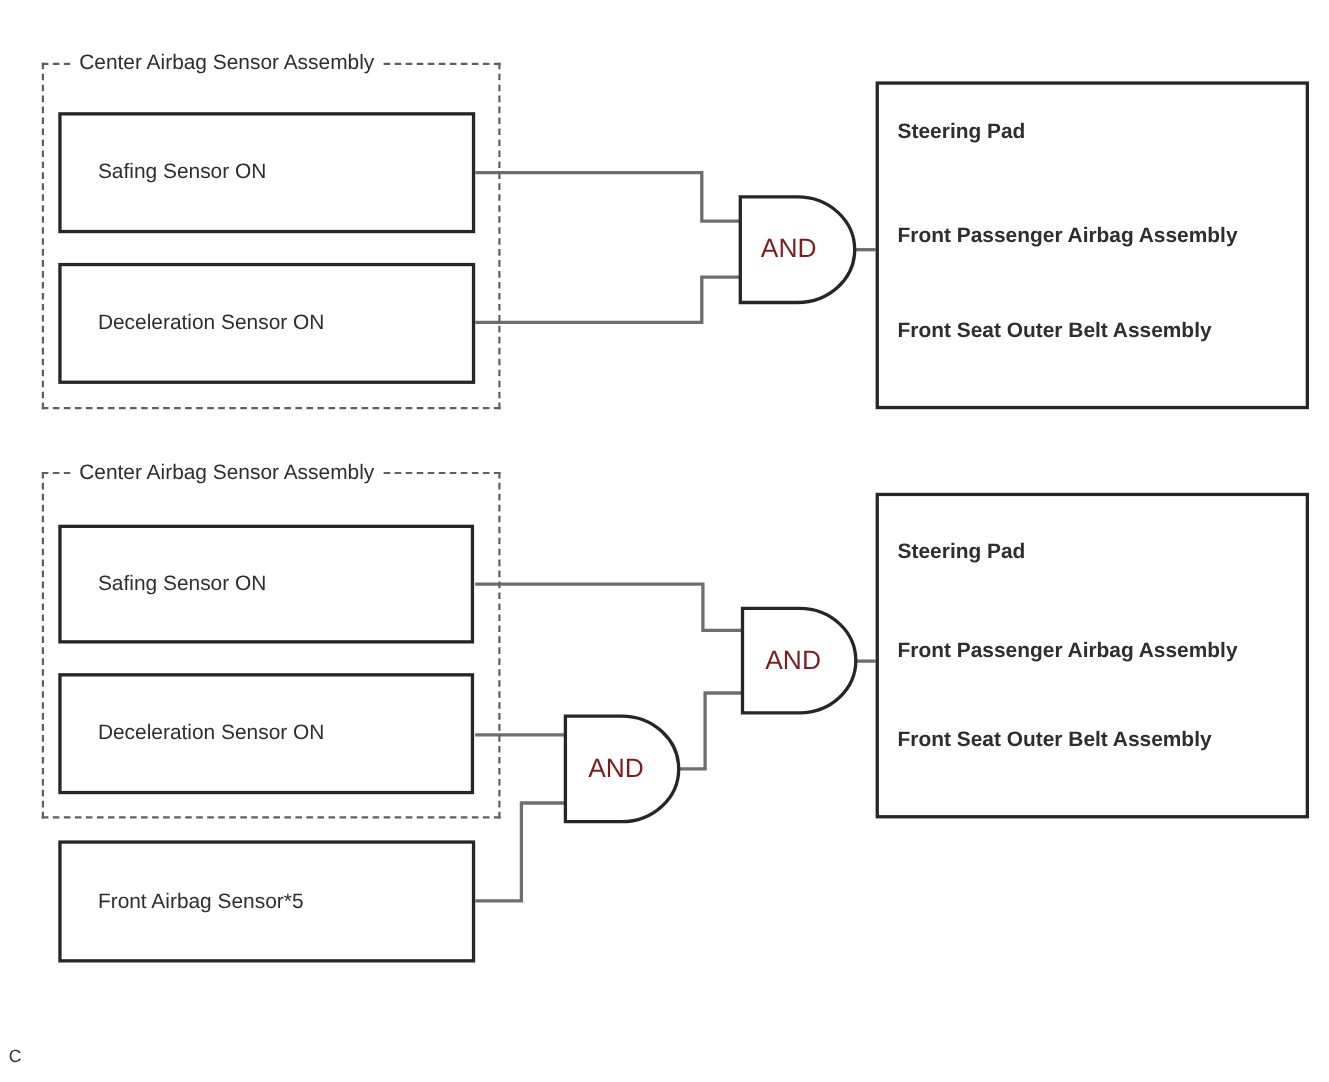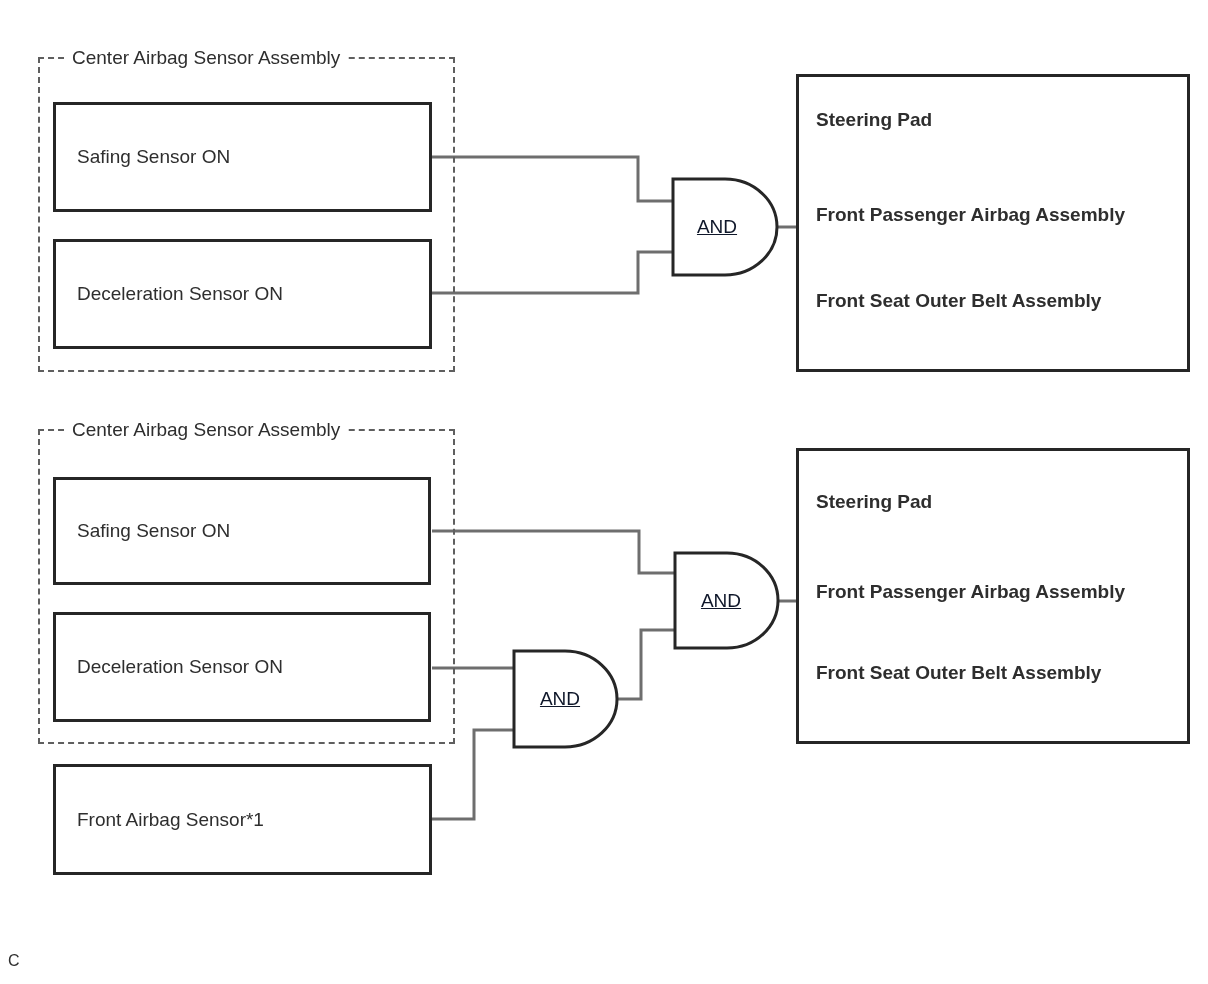--- a/index.html
+++ b/index.html
@@ -43,44 +43,43 @@
   .node-box {
     position: absolute;
     border: 3px solid #262626;
     background: #ffffff;
     box-sizing: border-box;
     display: flex;
     align-items: center;
   }
   .node-label {
     font-size: 19px;
-    padding-left: 21px;
+    padding-left: 33px;
     white-space: nowrap;
   }
   .out-box {
     position: absolute;
     border: 3px solid #262626;
     background: #ffffff;
     box-sizing: border-box;
   }
   .out-item {
     position: absolute;
     left: 17px;
     font-size: 19px;
     line-height: 22px;
     white-space: nowrap;
     font-weight: bold;
   }
   .gate-label {
     position: absolute;
     transform: translate(-50%, -50%);
-    font-size: 19px;
-    color: #0f172a;
+    font-size: 24px;
+    color: #7f1d1d;
     white-space: nowrap;
-    text-decoration: underline;
   }
   .footer-label {
     position: absolute;
     left: 8px;
     top: 952px;
     font-size: 16px;
     color: #2e2e2e;
   }
 </style>
 </head>
@@ -131,21 +130,21 @@
 
   <div class="node-box" style="left:53px; top:477px; width:378px; height:108px;">
     <span class="node-label">Safing Sensor ON</span>
   </div>
 
   <div class="node-box" style="left:53px; top:612px; width:378px; height:110px;">
     <span class="node-label">Deceleration Sensor ON</span>
   </div>
 
   <div class="node-box" style="left:53px; top:764px; width:379px; height:111px;">
-    <span class="node-label">Front Airbag Sensor*1</span>
+    <span class="node-label">Front Airbag Sensor*5</span>
   </div>
 
   <div class="gate-label" style="left:560px; top:699px;">AND</div>
 
   <div class="gate-label" style="left:721px; top:601px;">AND</div>
 
   <div class="out-box" style="left:796px; top:448px; width:394px; height:296px;">
     <span class="out-item" style="top:40px;">Steering Pad</span>
     <span class="out-item" style="top:130px;">Front Passenger Airbag Assembly</span>
     <span class="out-item" style="top:211px;">Front Seat Outer Belt Assembly</span>

